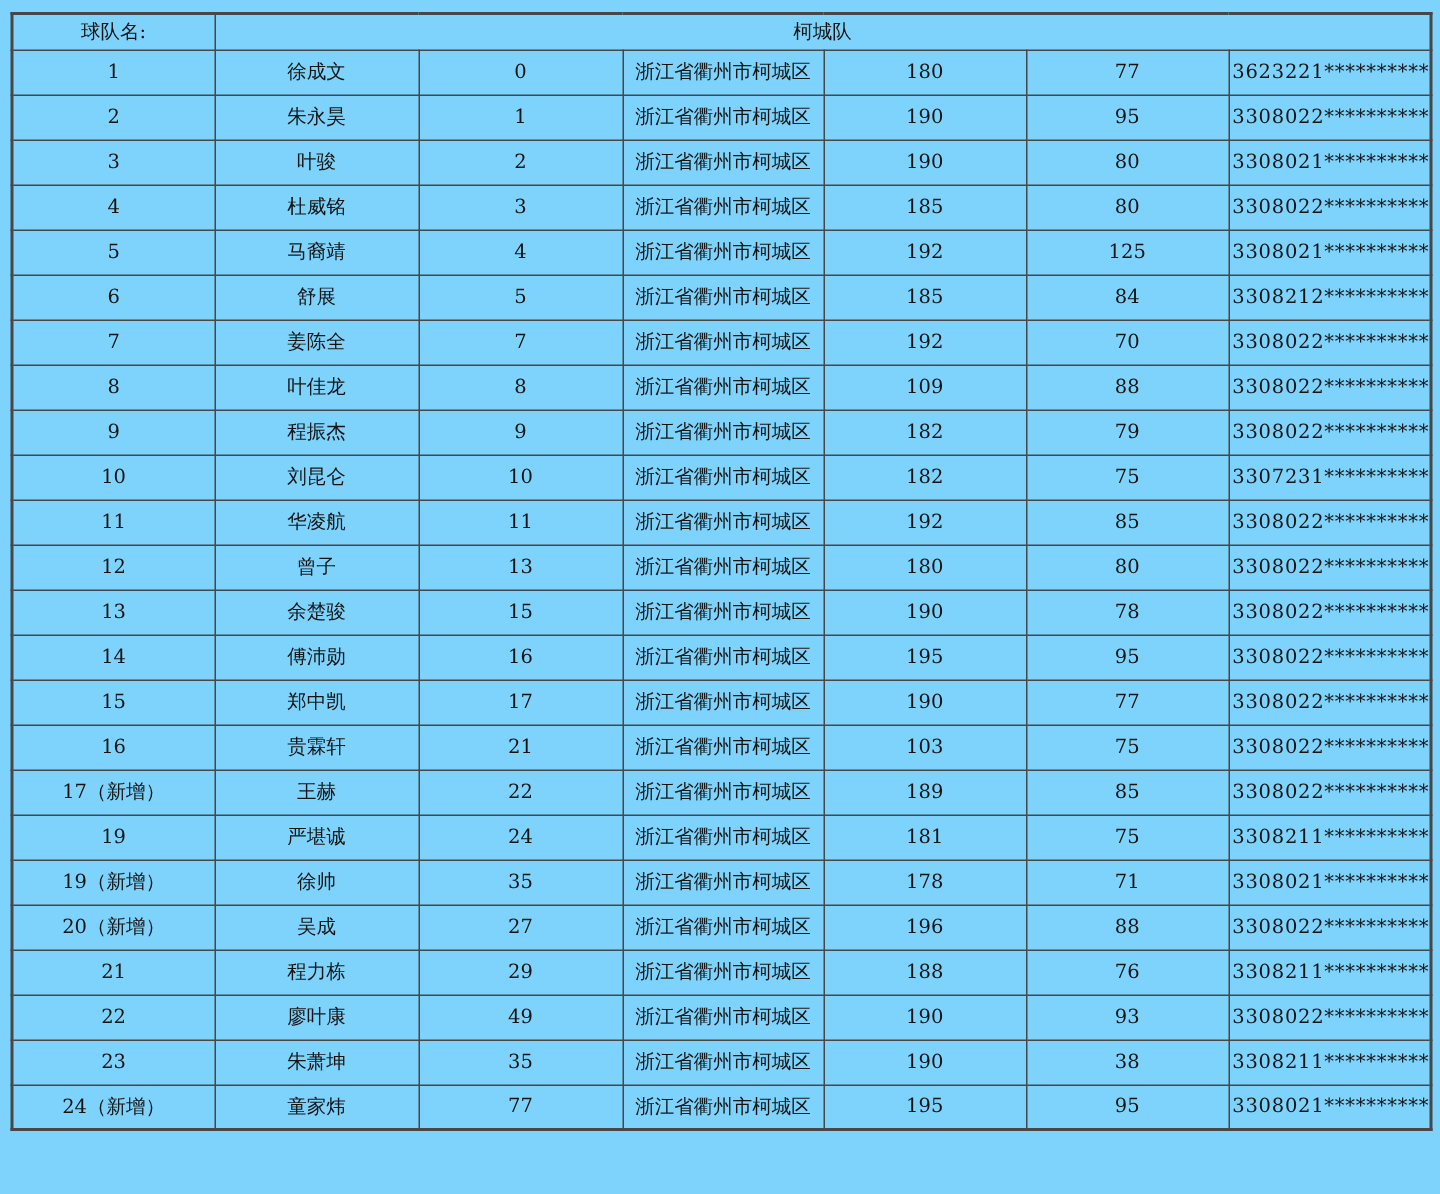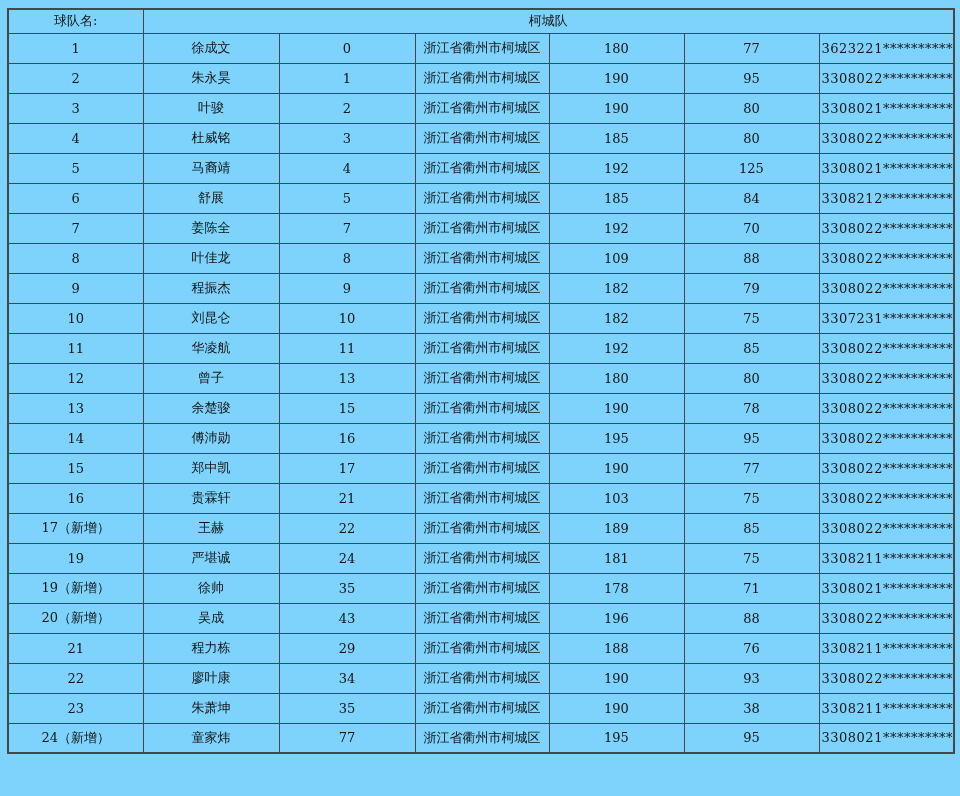--- a/index.html
+++ b/index.html
@@ -231,39 +231,39 @@
           <td>徐帅</td>
           <td>35</td>
           <td>浙江省衢州市柯城区</td>
           <td>178</td>
           <td>71</td>
           <td class="idnum">3308021***********</td>
         </tr>
         <tr class="data-row">
           <td>20（新增）</td>
           <td>吴成</td>
-          <td>43</td>
+          <td>27</td>
           <td>浙江省衢州市柯城区</td>
           <td>196</td>
           <td>88</td>
           <td class="idnum">3308022***********</td>
         </tr>
         <tr class="data-row">
           <td>21</td>
           <td>程力栋</td>
           <td>29</td>
           <td>浙江省衢州市柯城区</td>
           <td>188</td>
           <td>76</td>
           <td class="idnum">3308211***********</td>
         </tr>
         <tr class="data-row">
           <td>22</td>
           <td>廖叶康</td>
-          <td>34</td>
+          <td>49</td>
           <td>浙江省衢州市柯城区</td>
           <td>190</td>
           <td>93</td>
           <td class="idnum">3308022***********</td>
         </tr>
         <tr class="data-row">
           <td>23</td>
           <td>朱萧坤</td>
           <td>35</td>
           <td>浙江省衢州市柯城区</td>

